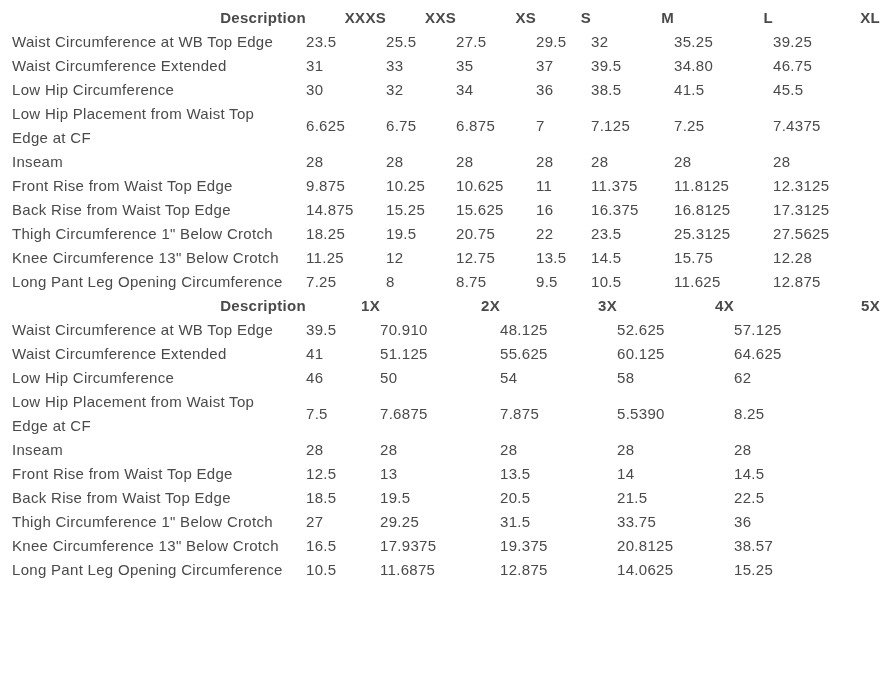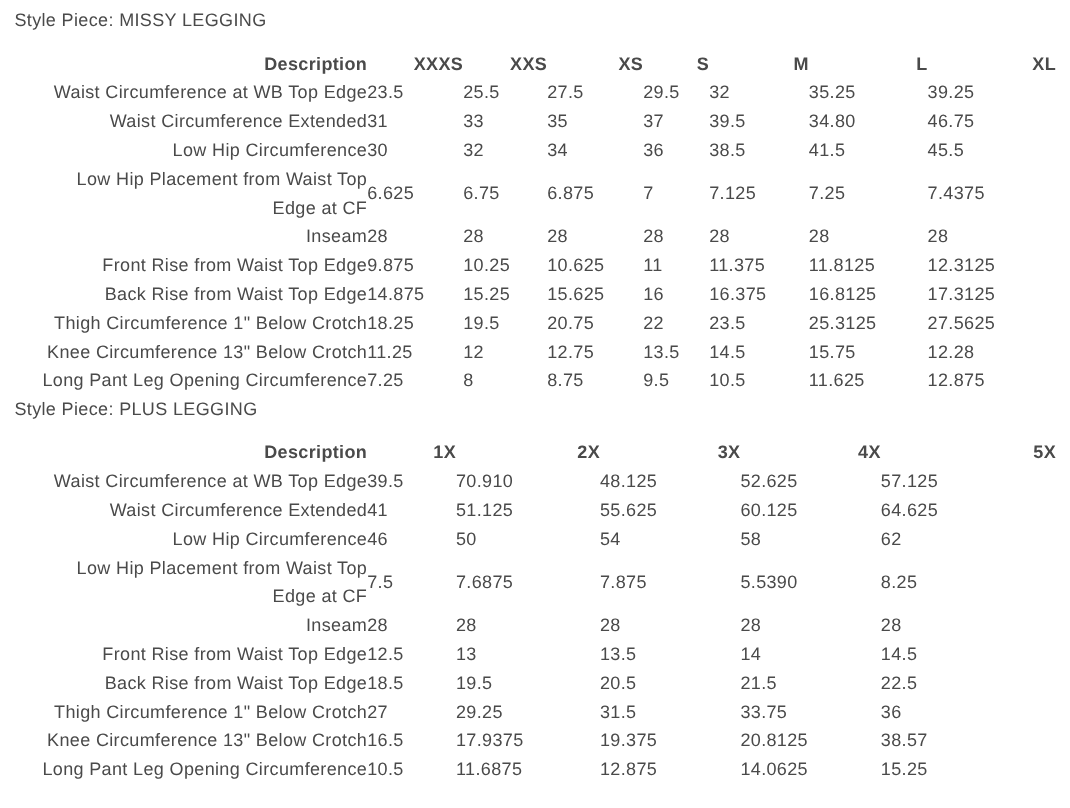--- a/index.html
+++ b/index.html
@@ -39,34 +39,33 @@
     line-height: 24px;
     vertical-align: middle;
     overflow: visible;
     white-space: nowrap;
   }
   table.size-table thead th {
     font-weight: 700;
     text-align: right;
   }
   table.size-table td.label-td {
-    text-align: right;
+    text-align: left;
     white-space: pre-line; 
   }
   table.size-table td.value-td {
     text-align: left;
     font-weight: 400;
   }
 </style>
 </head>
 <body>
 
 <div class="page" id="sections-root">
   <section class="chart-section">
-    <div class="section-title">Style Piece: MISSY LEGGING</div>
     <table class="size-table">
       <colgroup>
           <col style="width: 294px;">
           <col style="width: 80px;">
           <col style="width: 70px;">
           <col style="width: 80px;">
           <col style="width: 55px;">
           <col style="width: 83px;">
           <col style="width: 99px;">
           <col style="width: 107px;">
@@ -183,21 +182,20 @@
             <td class="value-td">9.5</td>
             <td class="value-td">10.5</td>
             <td class="value-td">11.625</td>
             <td class="value-td">12.875</td>
           </tr>
         </tbody>
     </table>
   </section>
 
   <section class="chart-section">
-    <div class="section-title">Style Piece: PLUS LEGGING</div>
     <table class="size-table">
       <colgroup>
           <col style="width: 294px;">
           <col style="width: 74px;">
           <col style="width: 120px;">
           <col style="width: 117px;">
           <col style="width: 117px;">
           <col style="width: 146px;">
         </colgroup>
       <thead>

